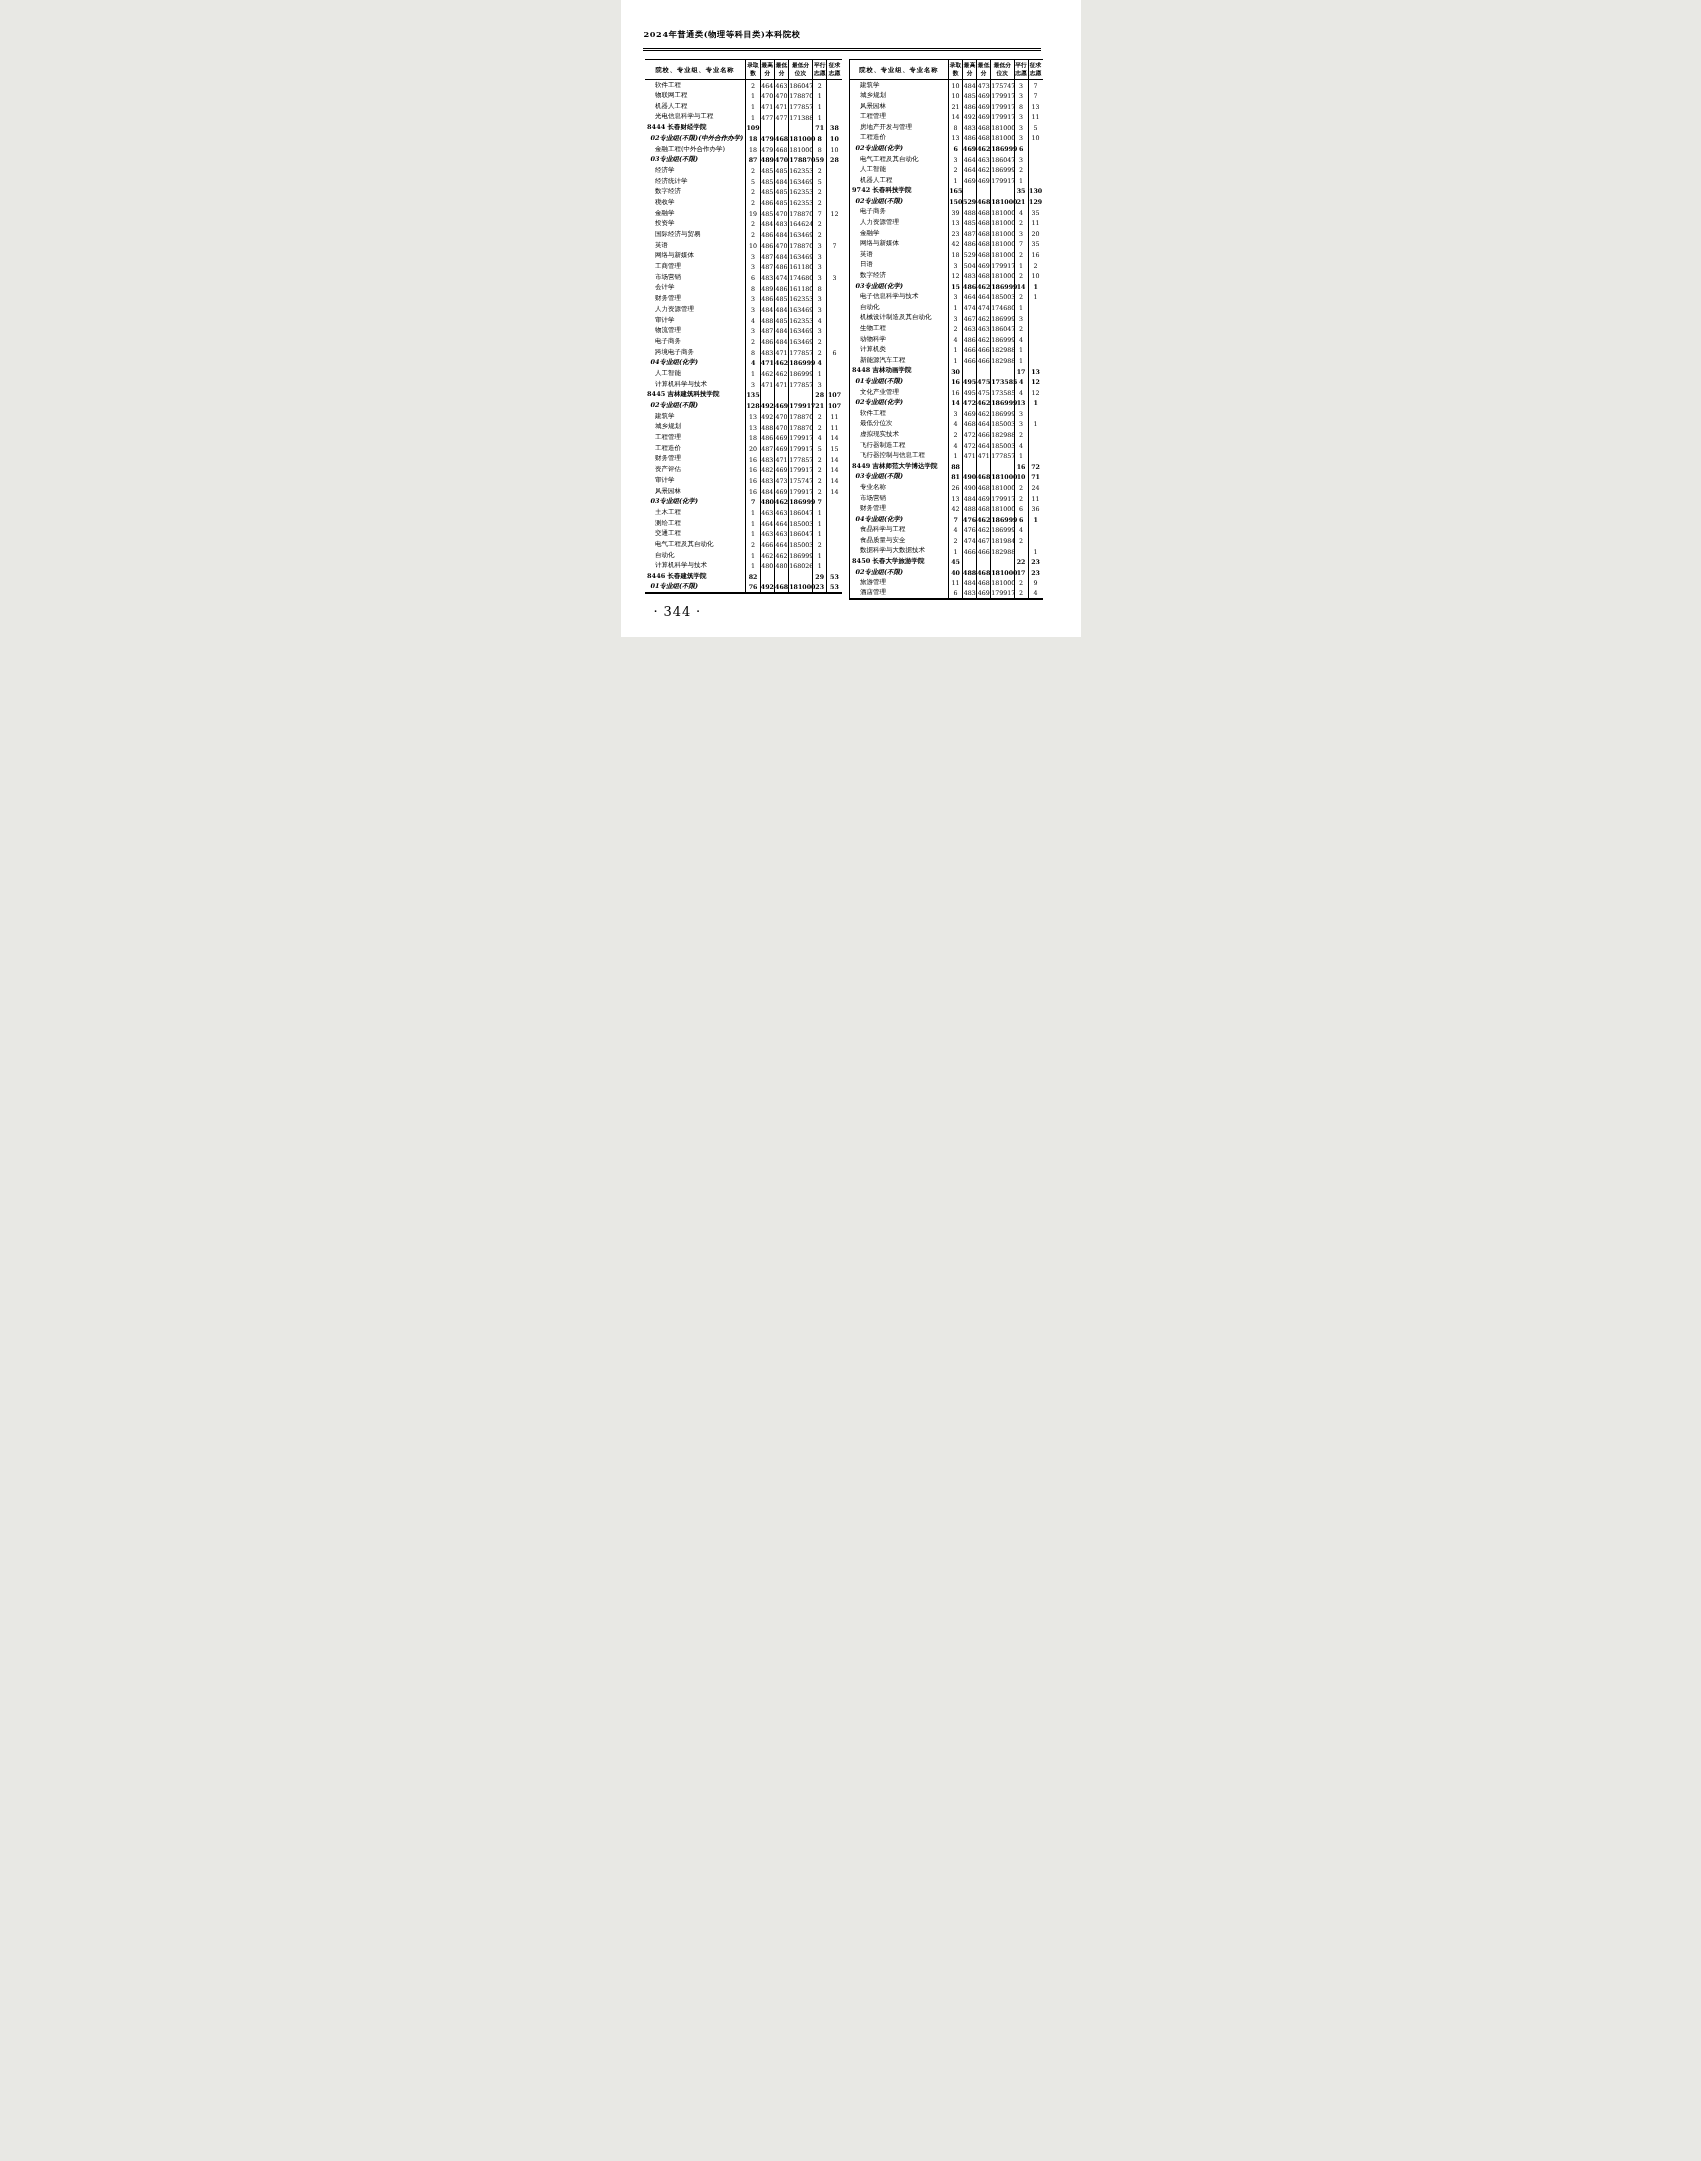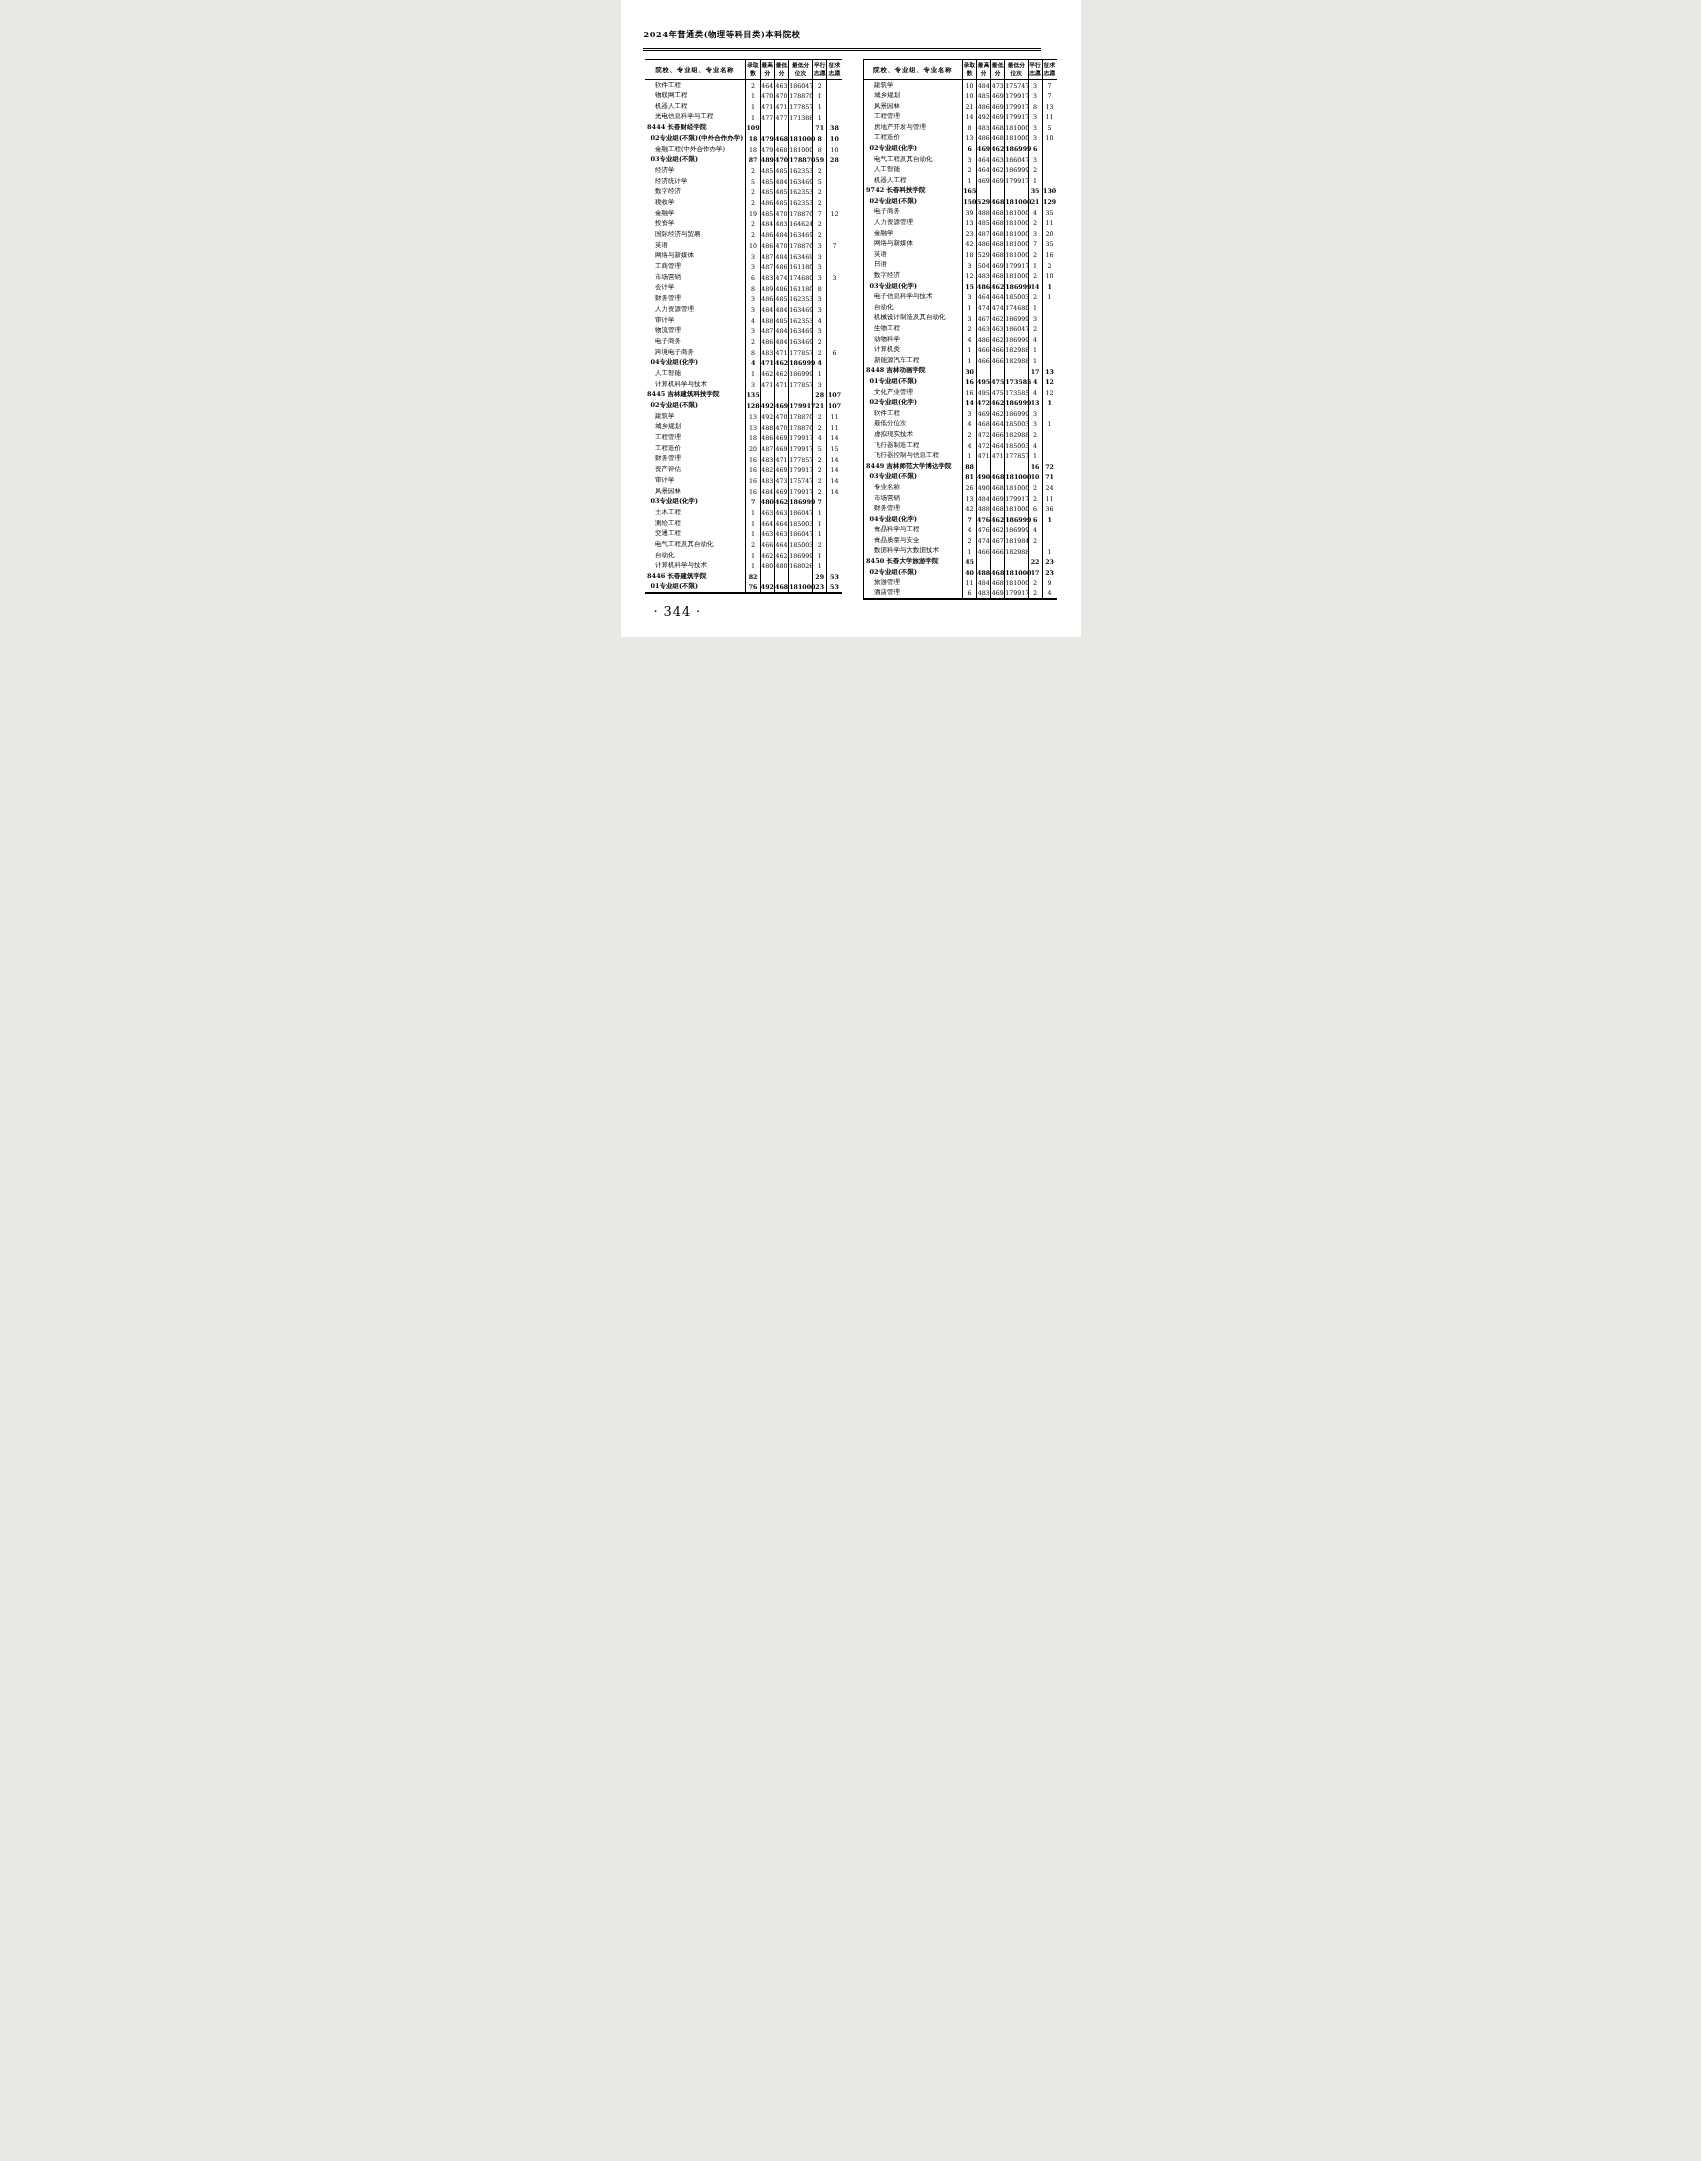--- a/index.html
+++ b/index.html
@@ -17,21 +17,21 @@
     font-size:8.2px;font-weight:bold;letter-spacing:0.6px;
     white-space:nowrap;
   }
   .title-rule{
     position:absolute;left:22.5px;top:48px;width:398px;height:3px;
     border-top:1.7px solid #000;border-bottom:1.3px solid #000;
     box-sizing:border-box;
   }
   .tables{
     position:absolute;left:24px;top:59px;
-    display:flex;gap:21px;align-items:flex-start;
+    display:flex;gap:7px;align-items:flex-start;
   }
   table.tbl{
     border-collapse:collapse;table-layout:fixed;
     border-top:1.7px solid #000;border-bottom:2.2px solid #000;
   }
   table.t-left{width:197px;}
   table.t-right{width:194px;border-left:0.6px solid #000;}
   .tbl thead th{
     height:20.3px;box-sizing:border-box;
     border-bottom:0.9px solid #000;
@@ -43,21 +43,21 @@
     box-sizing:border-box;vertical-align:middle;
     font-size:6.5px;line-height:1.15;padding:0;
   }
   .t-left tbody td{height:10.7px;}
   .t-right tbody td{height:10.6px;}
   .tbl td.c-name{text-align:left;padding-left:10.4px;}
   .tbl td.c-num{text-align:center;font-size:6.3px;}
   .tbl .c-num{border-left:0.6px solid #000;}
   tr.row-school td,tr.row-group td{font-weight:bold;}
   tr.row-school td.c-name{padding-left:2.6px;white-space:nowrap;}
-  tr.row-group td.c-name{padding-left:6px;}
+  tr.row-group td.c-name{padding-left:6px;font-style:italic;}
   .hw2{display:inline-block;width:2em;}
   .hw3{display:inline-block;width:3.2em;}
   .page-footer{
     position:absolute;left:33px;top:604px;
     font-size:13px;letter-spacing:0.9px;
   }
 </style>
 </head>
 <body>
 

